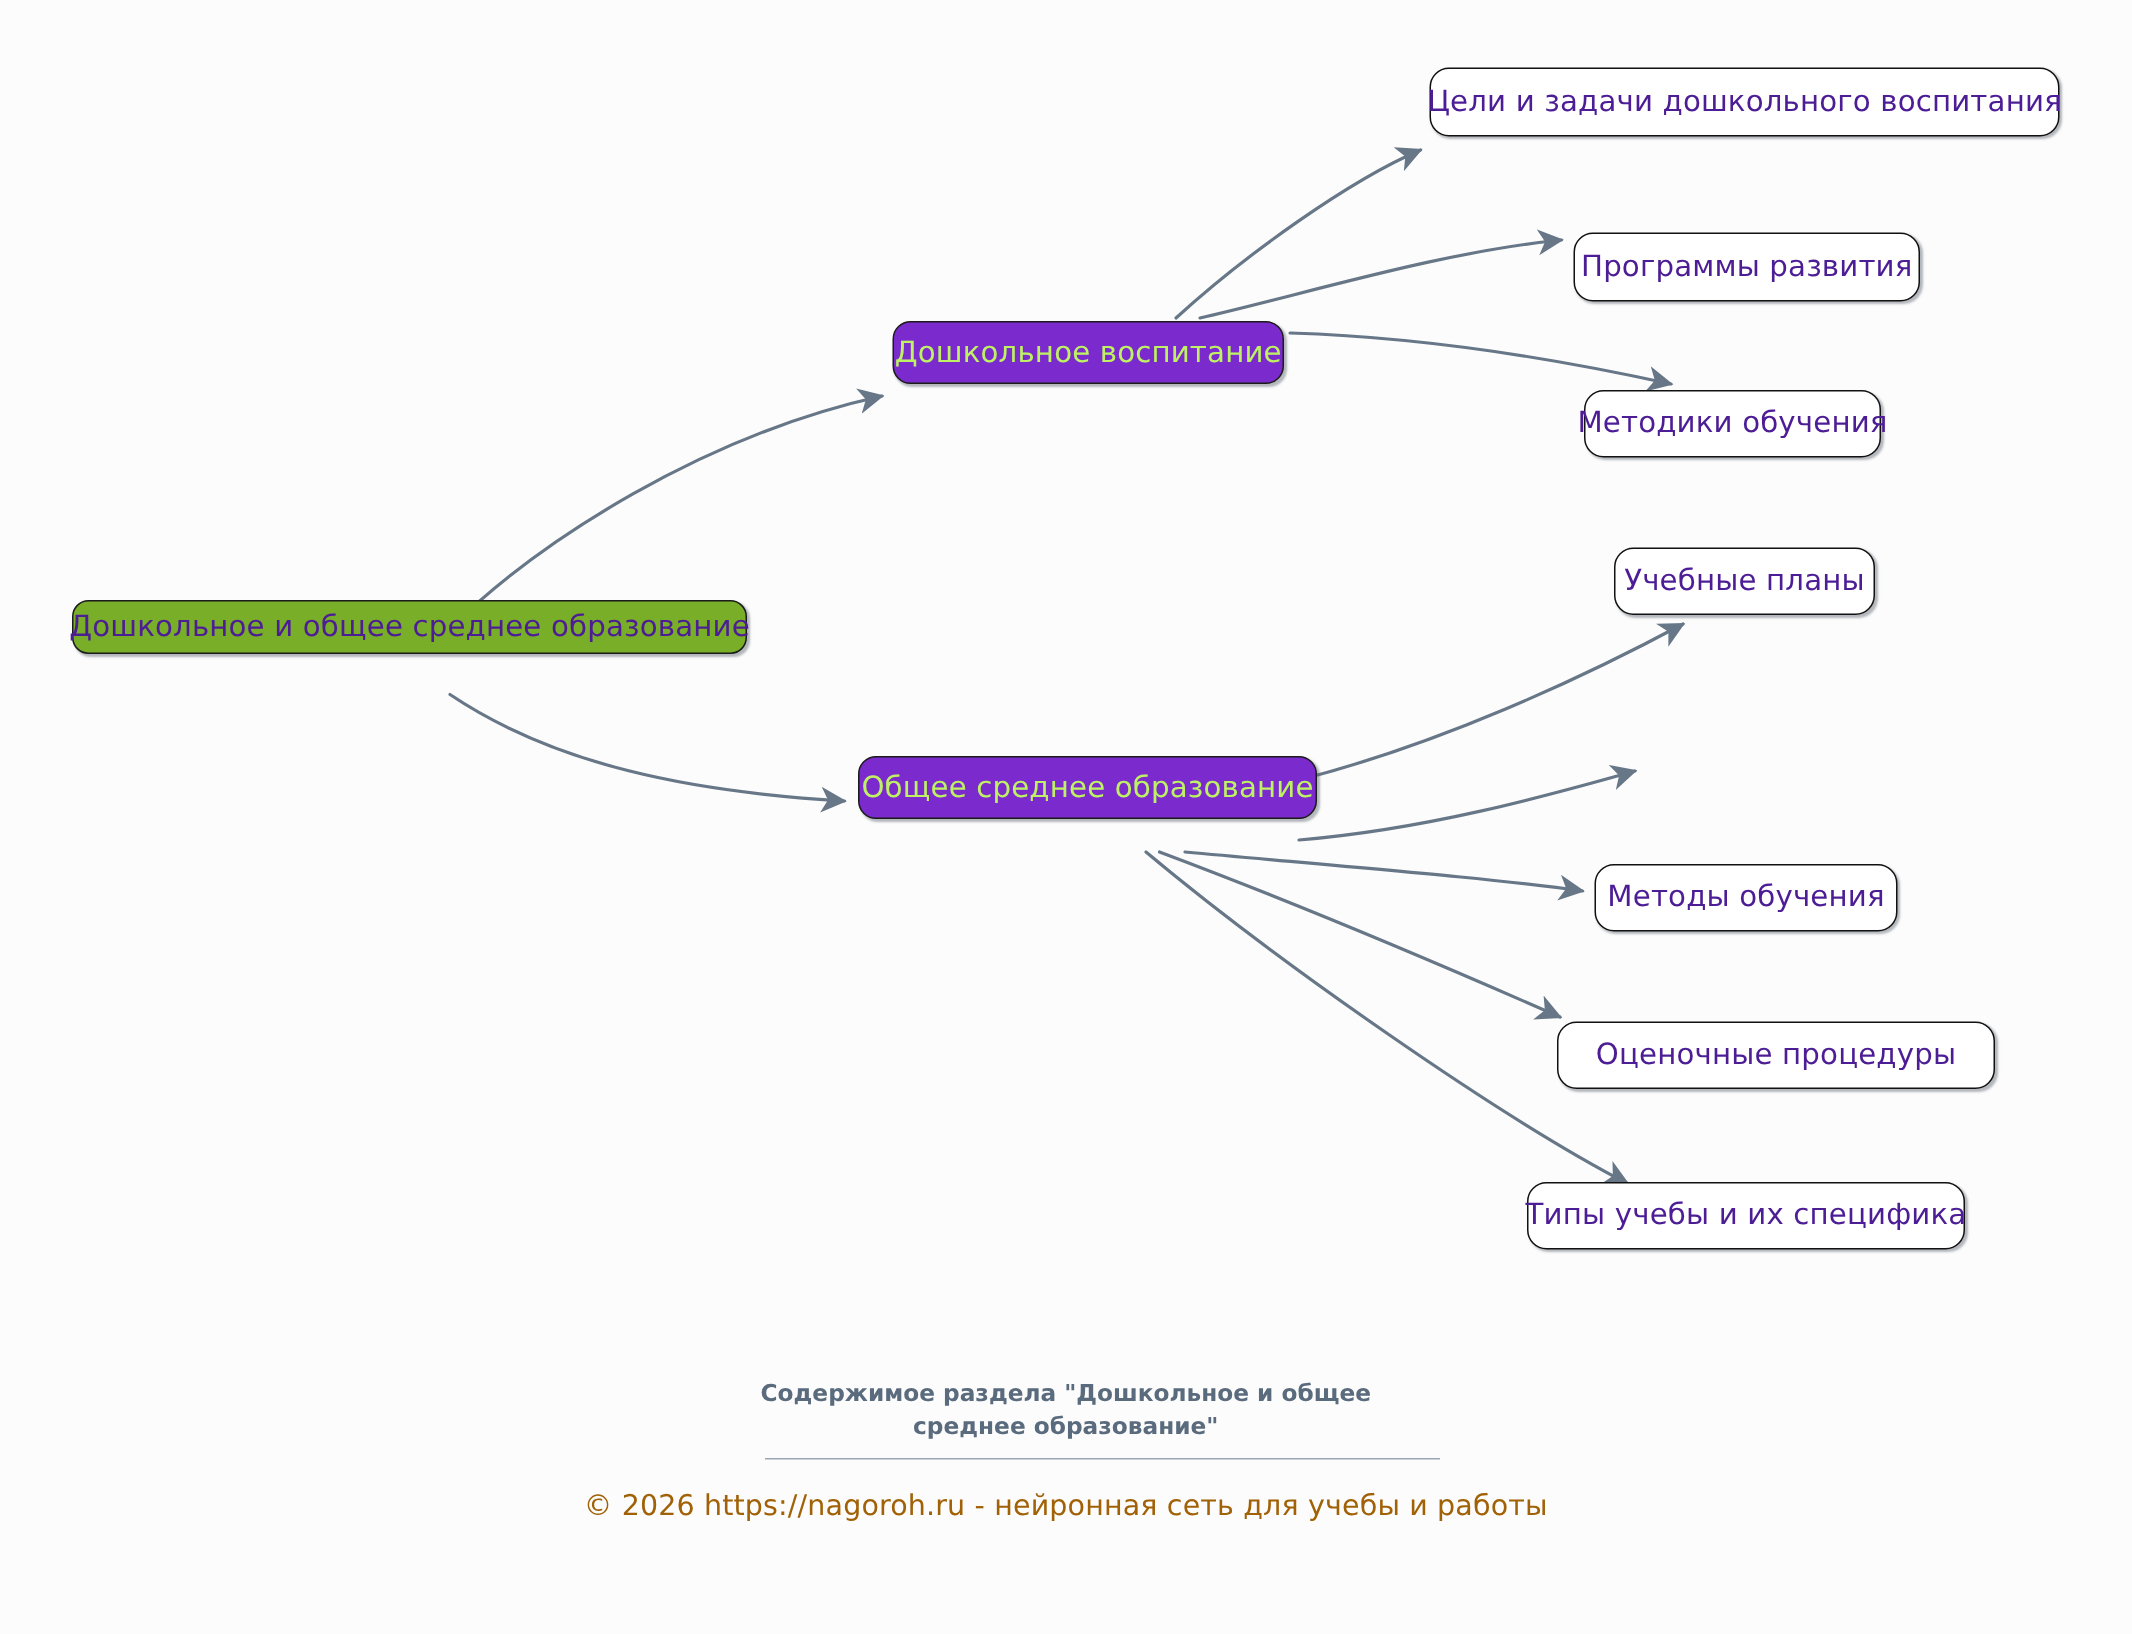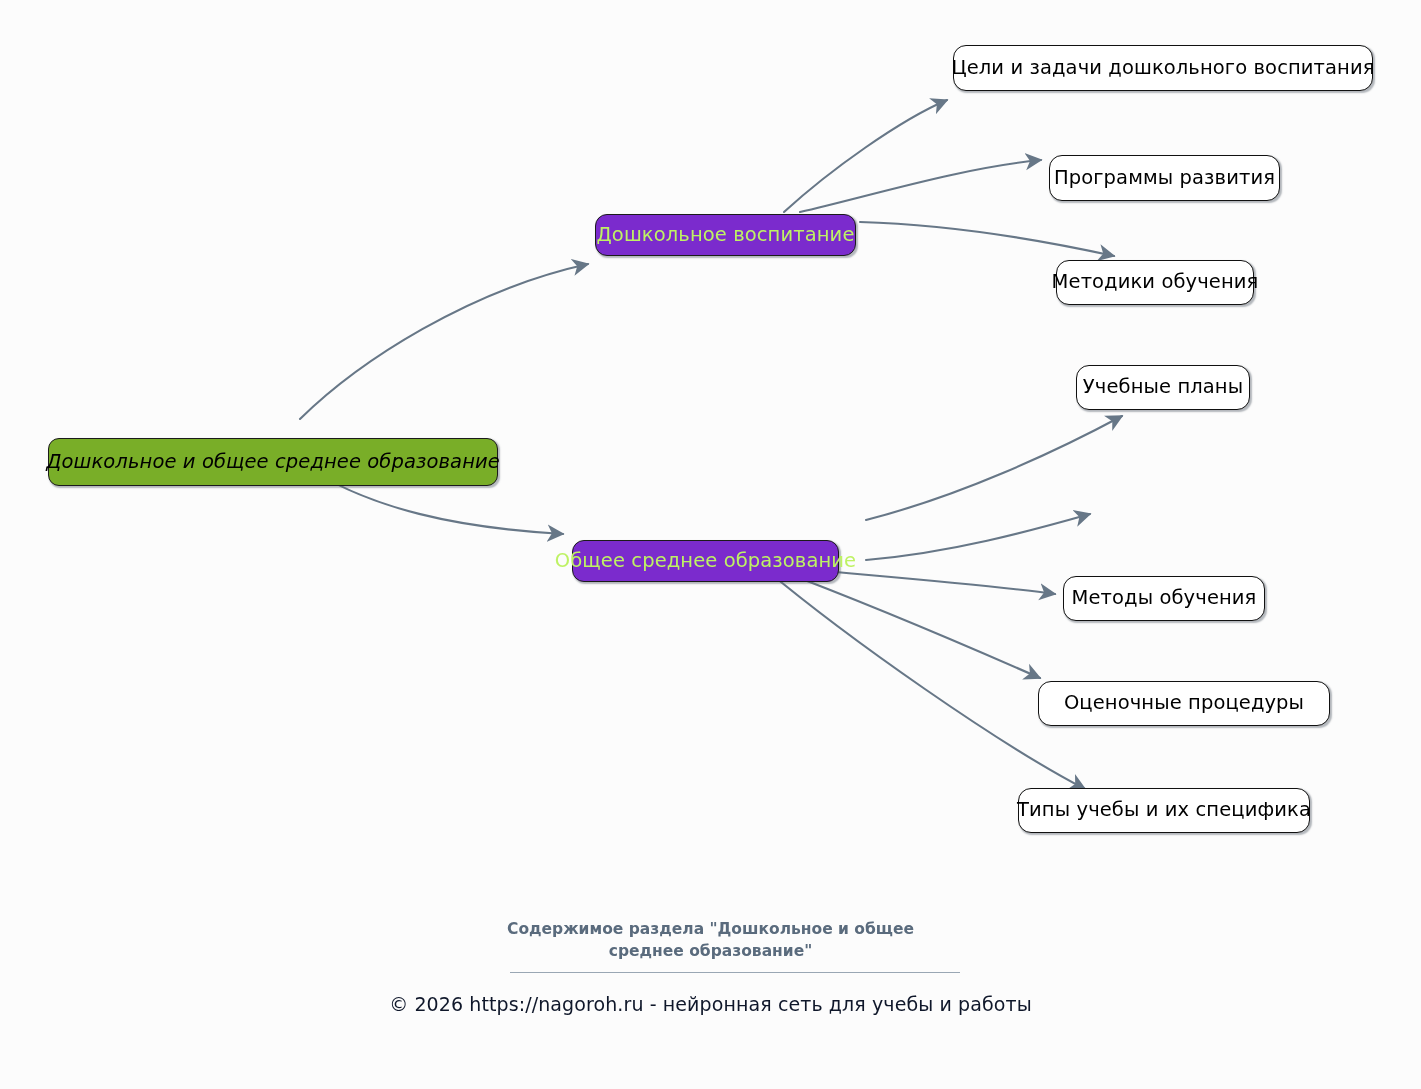--- a/index.html
+++ b/index.html
@@ -35,21 +35,21 @@
 
   .node {
     position: absolute;
     box-sizing: border-box;
     display: flex;
     align-items: center;
     justify-content: center;
     border-radius: 12px;
     border: 1.6px solid #111111;
     background: #ffffff;
-    color: #000000;
+    color: #4c1d95;
     font-size: 19.5px;
     line-height: 1.15;
     letter-spacing: 0.1px;
     white-space: nowrap;
     text-align: center;
     box-shadow: 1.5px 1.5px 1.5px rgba(90,100,110,0.45);
     padding: 0 14px;
   }
 
   .node.root {
@@ -90,21 +90,21 @@
     background: #9aa7b4;
   }
 
   #footer-credit {
     position: absolute;
     left: 0;
     width: 1421px;
     top: 993px;
     text-align: center;
     font-size: 19px;
-    color: #0f172a;
+    color: #a16207;
     letter-spacing: 0.1px;
   }
 </style>
 </head>
 <body>
 
 <div id="canvas">
 
   <svg id="edge-layer" viewBox="0 0 1421 1089" xmlns="http://www.w3.org/2000/svg">
     <defs>
@@ -123,41 +123,41 @@
       <path d="M 860 222 C 960 225, 1055 243, 1114 256" marker-end="url(#arrow)"></path>
 
       <path d="M 866 520 C 960 496, 1055 452, 1122 416" marker-end="url(#arrow)"></path>
       <path d="M 866 560 C 950 553, 1030 531, 1090 514" marker-end="url(#arrow)"></path>
       <path d="M 790 568 C 900 578, 1000 586, 1055 594" marker-end="url(#arrow)"></path>
       <path d="M 773 568 C 880 608, 990 656, 1040 678" marker-end="url(#arrow)"></path>
       <path d="M 764 568 C 850 640, 1000 745, 1085 789" marker-end="url(#arrow)"></path>
     </g>
   </svg>
 
-  <div class="node root" style="left:48px; top:438px; width:450px; height:48px;font-style:italic;">
+  <div class="node root" style="left:48px; top:400px; width:450px; height:36px;">
     <span>Дошкольное и общее среднее образование</span>
   </div>
 
   <div class="node branch" style="left:595px; top:214px; width:261px; height:42px;">
     <span>Дошкольное воспитание</span>
   </div>
 
   <div class="node leaf" style="left:953px; top:45px; width:420px; height:46px;">
     <span>Цели и задачи дошкольного воспитания</span>
   </div>
 
   <div class="node leaf" style="left:1049px; top:155px; width:231px; height:46px;">
     <span>Программы развития</span>
   </div>
 
   <div class="node leaf" style="left:1056px; top:260px; width:198px; height:45px;">
     <span>Методики обучения</span>
   </div>
 
-  <div class="node branch" style="left:572px; top:540px; width:267px; height:42px;">
+  <div class="node branch" style="left:572px; top:504px; width:306px; height:42px;">
     <span>Общее среднее образование</span>
   </div>
 
   <div class="node leaf" style="left:1076px; top:365px; width:174px; height:45px;text-align:right;">
     <span>Учебные планы</span>
   </div>
 
 
   <div class="node leaf" style="left:1063px; top:576px; width:202px; height:45px;">
     <span>Методы обучения</span>

